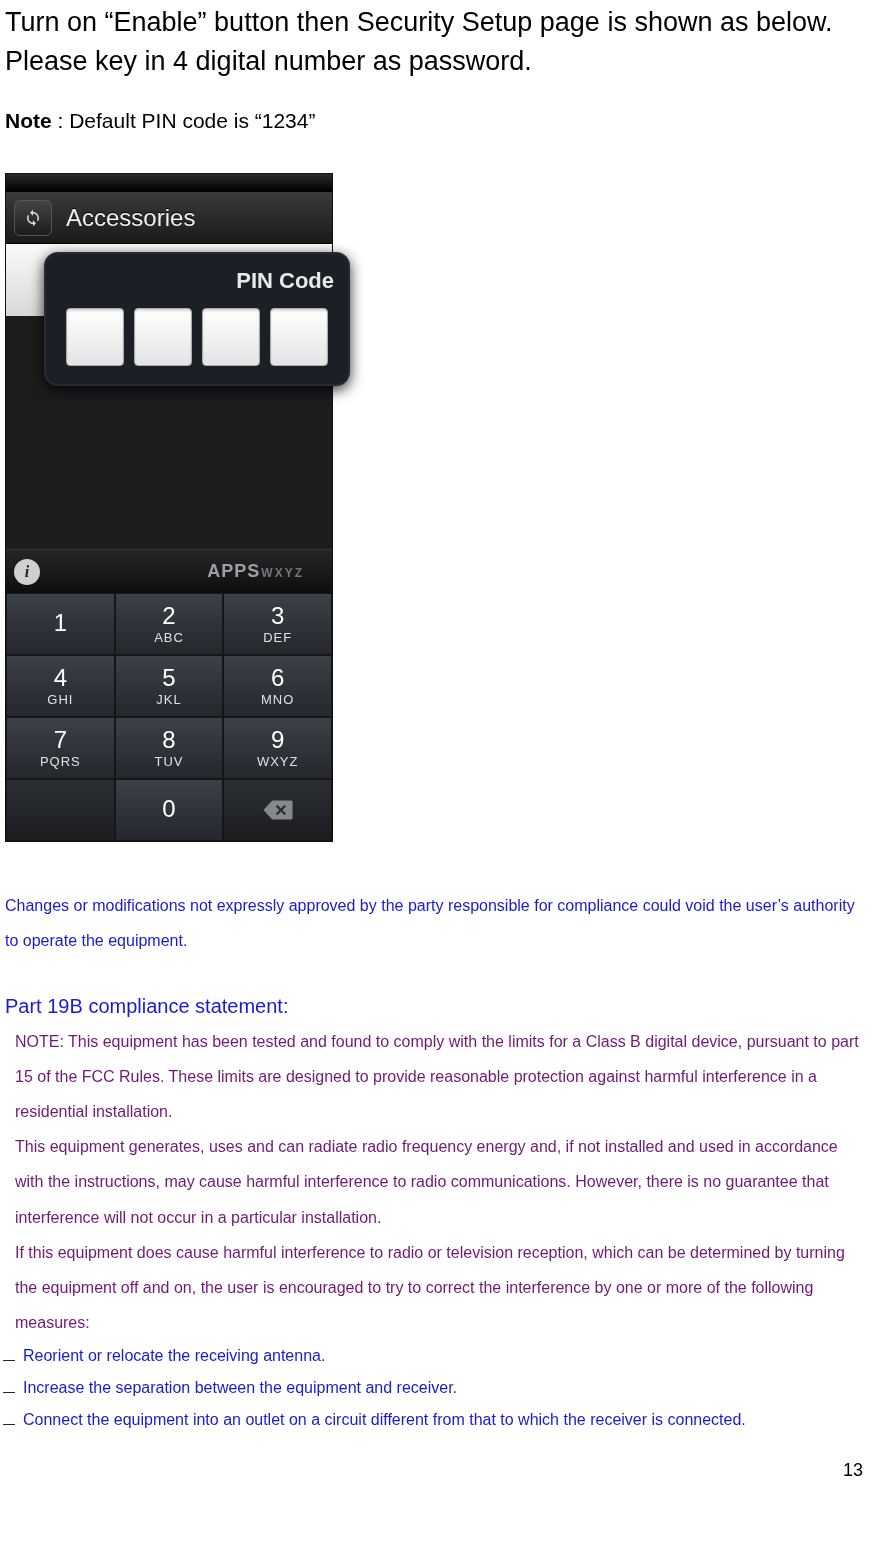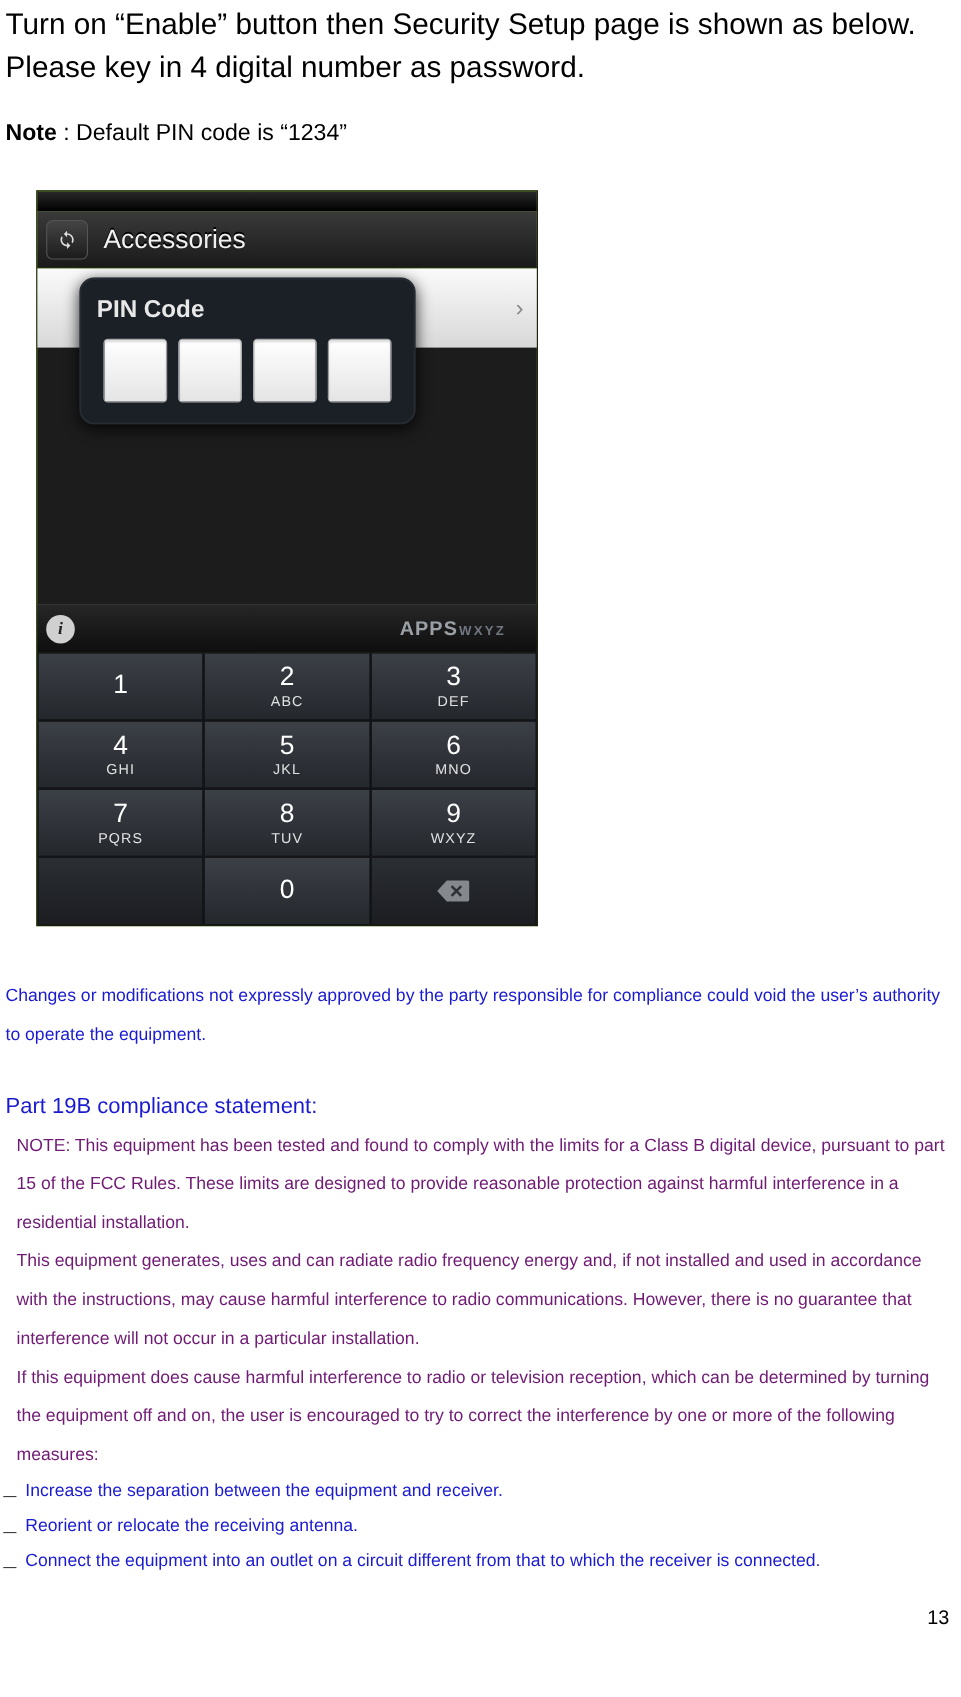--- a/index.html
+++ b/index.html
@@ -3,39 +3,39 @@
   <meta charset="utf-8">
   <style>
     * { box-sizing: border-box; margin: 0; padding: 0; }
     body { width: 874px; font-family: Arial, sans-serif; color: #000; background: #fff; padding: 3px 5px 10px 5px; }
     
     .intro { font-size: 27px; line-height: 1.45; margin-bottom: 28px; }
     .note-line { font-size: 21px; margin-bottom: 40px; }
     .note-line strong { font-weight: bold; }
     
     
-    .phone { width: 456px; height: 669px; background: #84cc16; border: 1px solid #111; display: flex; flex-direction: column; margin-left: 28px; }
+    .phone { width: 328px; height: 669px; background: #a21caf; border: 1px solid #111; display: flex; flex-direction: column; }
     
     .status-bar { height: 18px; background: linear-gradient(#2a2a2a,#000); }
     
     .title-bar { height: 52px; background: linear-gradient(#3a3a3a,#1a1a1a); display: flex; align-items: center; gap: 14px; padding: 0 8px; border-bottom: 1px solid #000; }
     .refresh-btn { width: 38px; height: 36px; border-radius: 6px; background: linear-gradient(#444,#1c1c1c); border: 1px solid #555; display: flex; align-items: center; justify-content: center; }
     .refresh-btn svg { width: 18px; height: 18px; fill: #ddd; }
     .title-text { font-size: 24px; color: #f0f0f0; font-weight: 500; text-shadow: 0 -1px 0 #000; }
     
     .content-area { flex: 1; background: #1c1c1c; position: relative; display: flex; flex-direction: column; }
     
     .row-behind { height: 72px; background: linear-gradient(#fafafa,#d8d8d8); display: flex; align-items: center; padding-left: 8px; position: relative; }
     .row-behind .strip-label { color: #2255cc; font-size: 18px; font-weight: bold; position: absolute; top: 6px; left: 104px; }
     .row-behind .sn-line { position: absolute; top: 24px; left: 104px; font-size: 14px; color: #888; }
     .row-behind .mac-line { position: absolute; top: 40px; left: 104px; font-size: 14px; color: #888; }
     .row-behind .chev { position: absolute; right: 12px; top: 50%; transform: translateY(-50%); font-size: 22px; color: #888; }
     
     .dialog-overlay { position: absolute; top: 8px; left: 38px; width: 306px; background: #1b2027; border-radius: 14px; padding: 14px 14px 18px 14px; box-shadow: 0 4px 14px rgba(0,0,0,0.8); border: 2px solid rgba(255,255,255,0.05); }
-    .dialog-title { color: #e8e8e8; font-size: 22px; font-weight: bold; text-align: left; margin-bottom: 14px; }
+    .dialog-title { color: #e8e8e8; font-size: 22px; font-weight: bold; text-align: right; margin-bottom: 14px; }
     .pin-boxes { display: flex; justify-content: center; gap: 10px; }
     .pin-box { width: 58px; height: 58px; background: linear-gradient(#fff,#e4e4e4); border-radius: 4px; border: 1px solid #aaa; box-shadow: inset 0 2px 2px rgba(0,0,0,0.15); }
     
     .spacer { flex: 1; }
     
     .brand-bar { height: 44px; background: linear-gradient(#262626,#0e0e0e); display: flex; align-items: center; padding: 0 8px; justify-content: space-between; border-top: 1px solid #333; }
     .info-icon { width: 26px; height: 26px; border-radius: 50%; background: #d0d0d0; display: flex; align-items: center; justify-content: center; font-style: italic; font-weight: bold; font-family: Georgia, serif; color: #222; font-size: 16px; }
     .brand-text { display: flex; align-items: baseline; gap: 1px; margin-right: 20px; }
     .brand-apps { font-size: 18px; font-weight: 800; letter-spacing: 1px; color: #9aa0a6; font-family: Arial, sans-serif; }
     .brand-power { font-size: 12px; letter-spacing: 2px; color: #717780; font-weight: 600; }
@@ -167,18 +167,18 @@
 
 <div class="section-h">Part 19B compliance statement:</div>
 
 <div class="indent-block">
   <div>NOTE: This equipment has been tested and found to comply with the limits for a Class B digital device, pursuant to part 15 of the FCC Rules. These limits are designed to provide reasonable protection against harmful interference in a residential installation.</div>
   <div>This equipment generates, uses and can radiate radio frequency energy and, if not installed and used in accordance with the instructions, may cause harmful interference to radio communications. However, there is no guarantee that interference will not occur in a particular installation.</div>
   <div>If this equipment does cause harmful interference to radio or television reception, which can be determined by turning the equipment off and on, the user is encouraged to try to correct the interference by one or more of the following measures:</div>
 </div>
 
 <ul class="bullet-list">
+  <li>Reorient or relocate the receiving antenna.</li>
   <li>Increase the separation between the equipment and receiver.</li>
-  <li>Reorient or relocate the receiving antenna.</li>
   <li>Connect the equipment into an outlet on a circuit different from that to which the receiver is connected.</li>
 </ul>
 
 <div class="page-num">13</div>
 
 </body></html>

